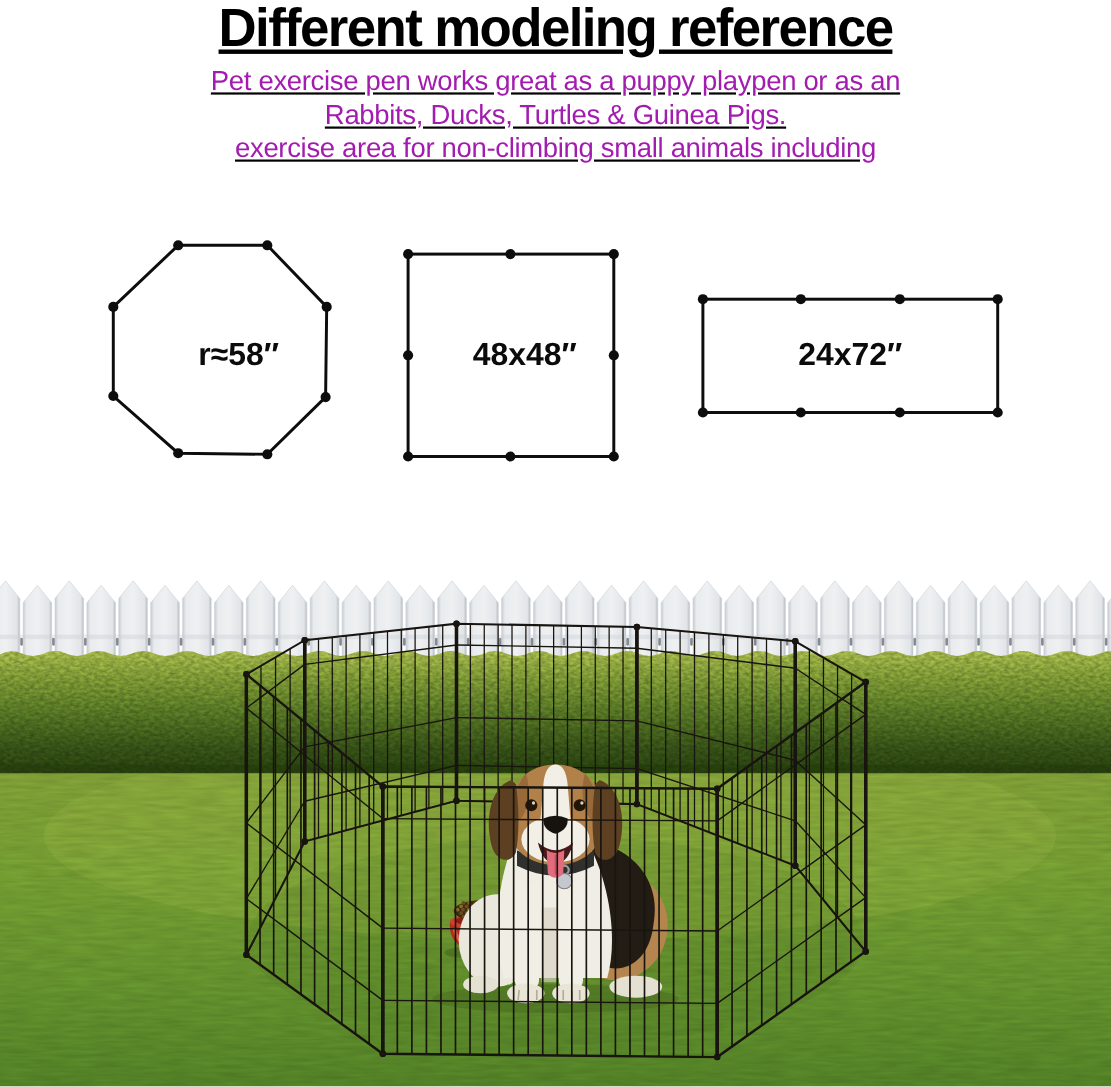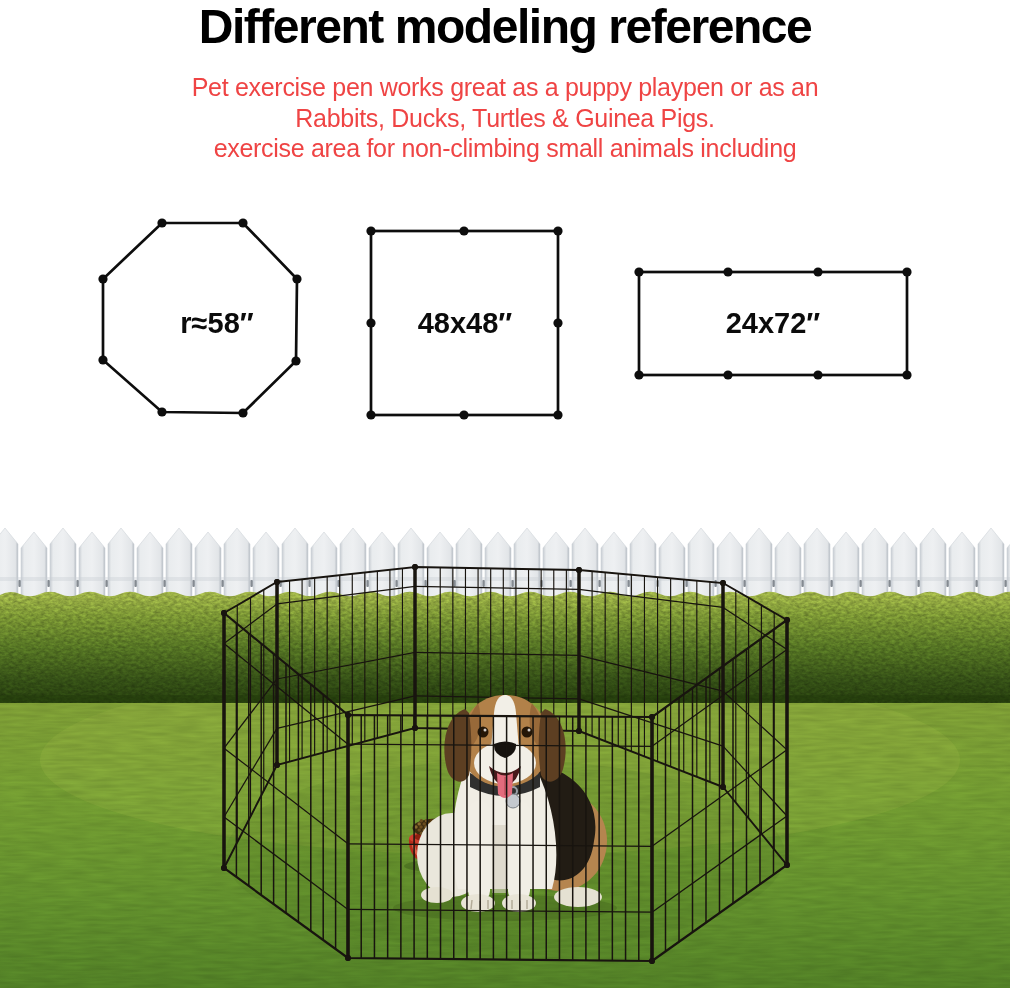--- a/index.html
+++ b/index.html
@@ -1,21 +1,21 @@
 <!DOCTYPE html>
 <html><head>
 <meta charset="utf-8">
 <style>
   html,body{margin:0;padding:0;background:#fff;}
   .page{position:relative;width:1010px;height:988px;background:#fff;overflow:hidden;
         font-family:"Liberation Sans","DejaVu Sans",sans-serif;}
-  .header{position:absolute;left:0;top:0;width:1010px;text-align:center;}
+  .header{position:absolute;left:0;top:0;width:1010px;text-align:center;text-decoration:underline;}
   .title{font-size:49px;font-weight:bold;letter-spacing:-1.5px;color:#000;
          line-height:52px;margin:0;transform:scaleX(0.98);}
-  .subtitle{margin-top:20px;font-size:25px;line-height:30.5px;color:#ef4444;letter-spacing:-0.3px;}
+  .subtitle{margin-top:7px;font-size:25px;line-height:30.5px;color:#a21caf;letter-spacing:-0.3px;}
   .diagram{position:absolute;}
   .diagram svg{display:block;}
   .diagram-label{position:absolute;font-weight:bold;font-size:29px;color:#0b0b0b;
                  transform:translate(-50%,-50%);white-space:nowrap;}
   .photo{position:absolute;left:0;top:525px;width:1010px;height:463px;overflow:hidden;}
 </style>
 </head>
 <body>
 
 <div class="page">
@@ -53,21 +53,21 @@
         <circle cx="10" cy="10" r="4.6"></circle>
           <circle cx="103" cy="10" r="4.6"></circle>
           <circle cx="197" cy="10" r="4.6"></circle>
         <circle cx="10" cy="102" r="4.6"></circle>
           <circle cx="197" cy="102" r="4.6"></circle>
         <circle cx="10" cy="194" r="4.6"></circle>
           <circle cx="103" cy="194" r="4.6"></circle>
           <circle cx="197" cy="194" r="4.6"></circle>
       </g>
     </svg>
-    <div class="diagram-label" style="left:104px;top:102px;">48x48″</div>
+    <div class="diagram-label" style="left:116px;top:102px;">48x48″</div>
   </div>
 
   <div class="diagram" style="left:629px;top:262px;width:289px;height:124px;">
     <svg width="289" height="124" viewBox="0 0 289 124">
       <rect x="10" y="10" width="268" height="103" fill="none" stroke="#0d0d0d" stroke-width="2.7"></rect>
       <g fill="#0d0d0d">
         <circle cx="10" cy="10" r="4.6"></circle>
           <circle cx="99" cy="10" r="4.6"></circle>
         <circle cx="189" cy="10" r="4.6"></circle>
           <circle cx="278" cy="10" r="4.6"></circle>

